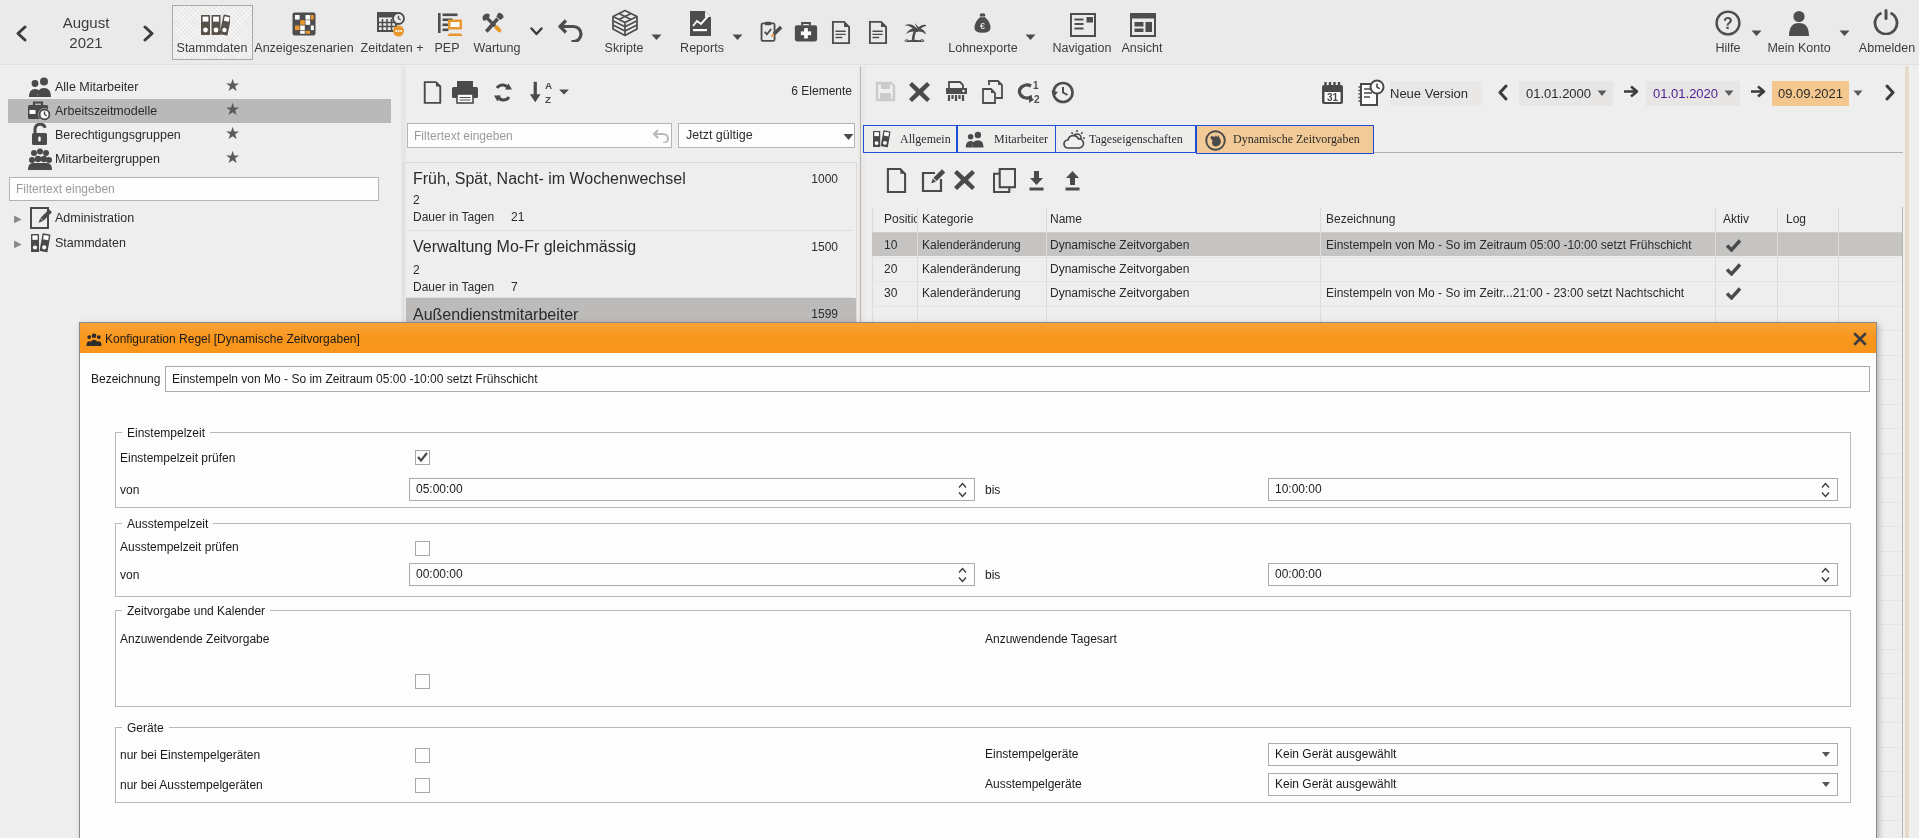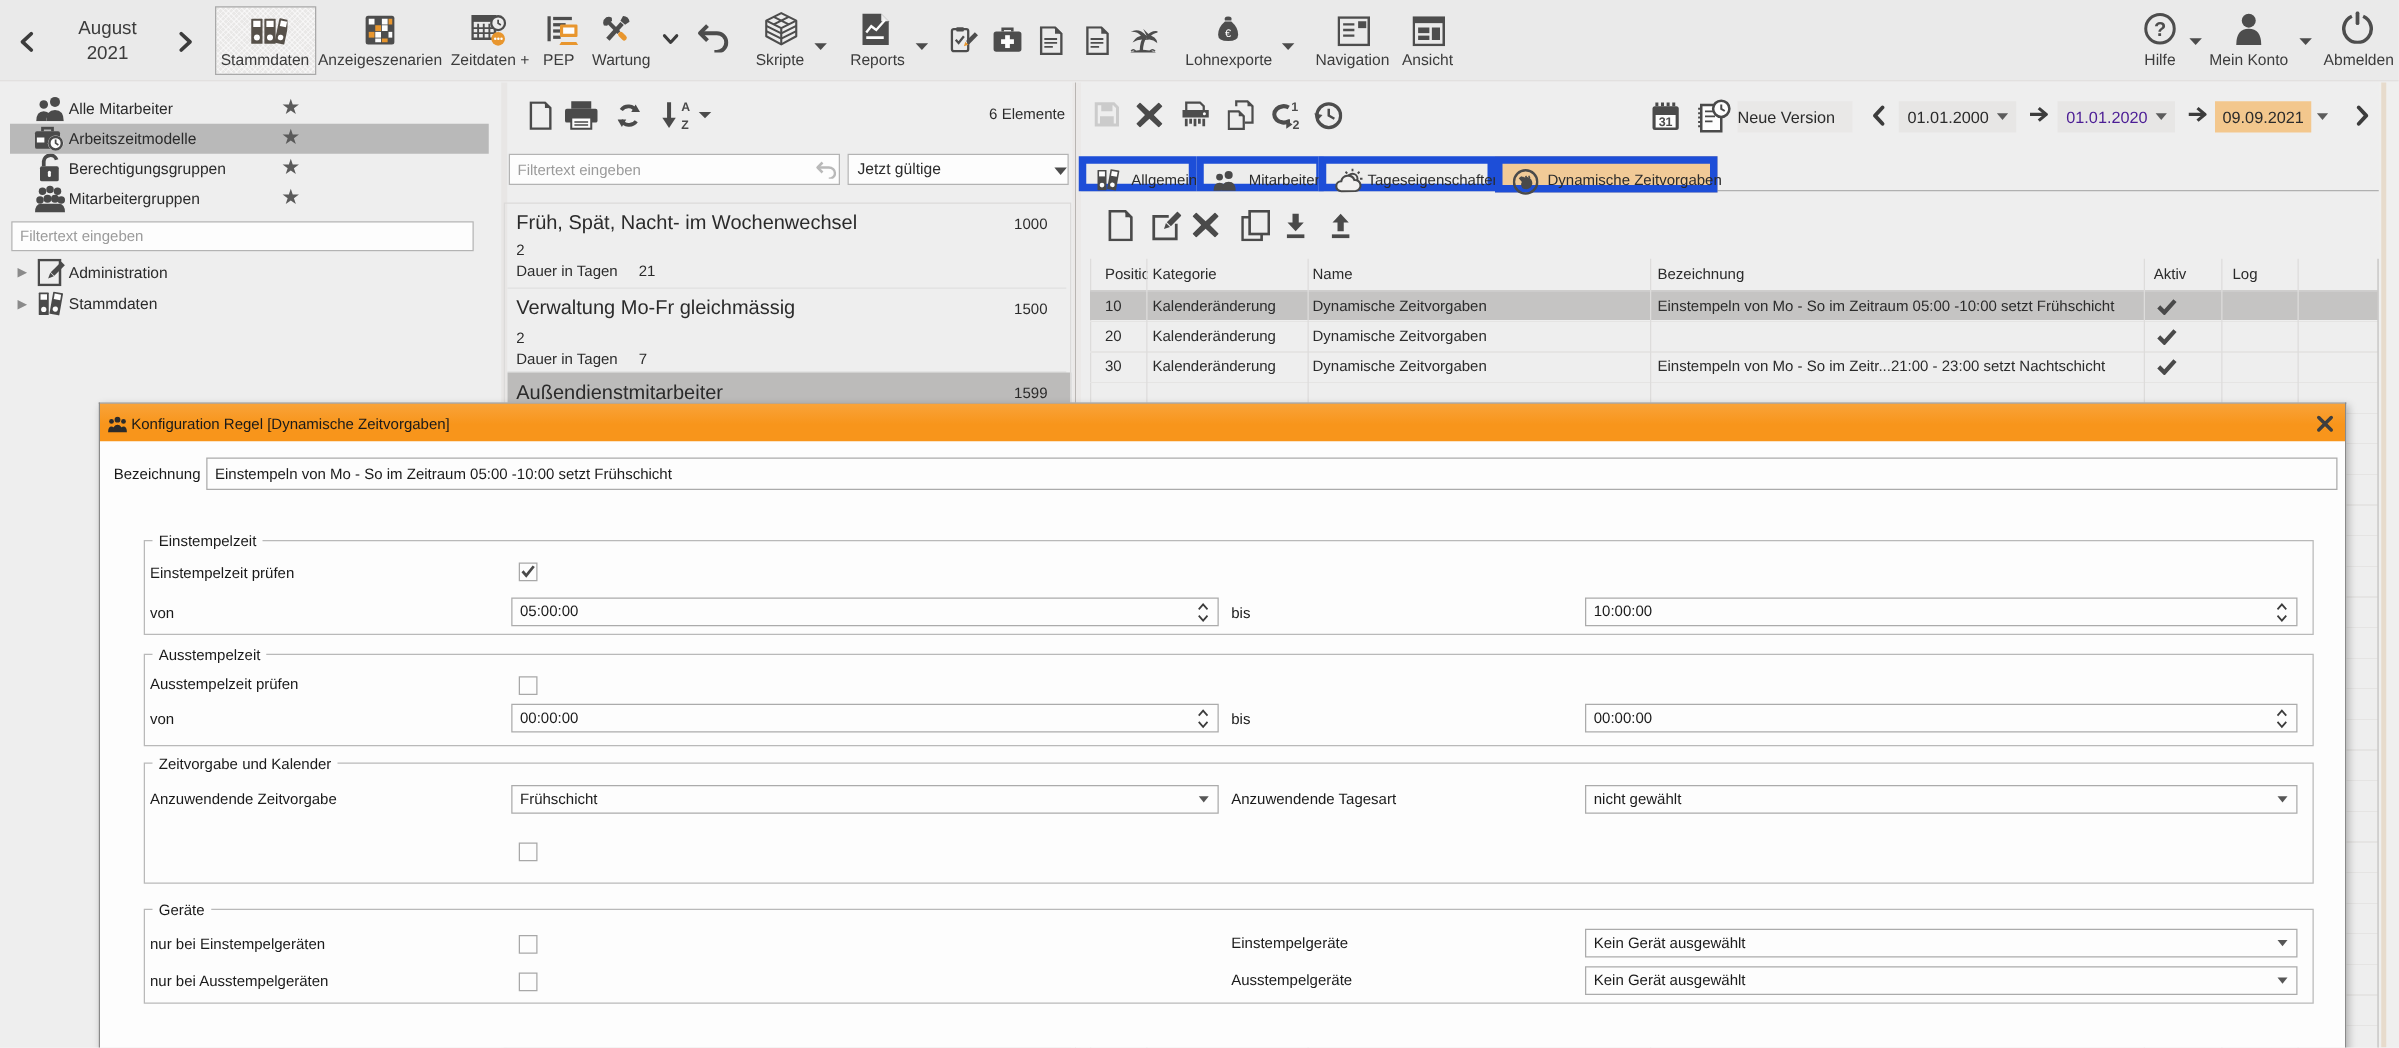--- a/index.html
+++ b/index.html
@@ -24,21 +24,21 @@
 #midpane { position:absolute; left:406px; top:66px; width:453px; height:772px; background:#eeeeee; }
 #splitter2 { position:absolute; left:858px; top:66px; width:7px; height:772px; background:linear-gradient(to right,#ebe9e8 0px,#ebe9e8 2px,#b9b5b2 2px,#b9b5b2 3px,#ebe9e8 3px,#ebe9e8 7px); }
 #mfilter { position:absolute; left:1px; top:57px; width:265px; height:25px; border:1px solid #b3b3b3; background:#fdfdfd; font-size:12px; color:#9b9b9b; line-height:23px; padding-left:6px; }
 #mdrop { position:absolute; left:272px; top:57px; width:177px; height:25px; border:1px solid #b3b3b3; background:#fdfdfd; font-size:12.5px; color:#2b2b2b; line-height:23px; padding-left:7px; }
 .mlist-title { font-size:16px; color:#2b2b2b; position:absolute; left:7px; }
 .mlist-num { font-size:12px; color:#2b2b2b; position:absolute; right:21px; }
 .mlist-small { font-size:12px; color:#2b2b2b; position:absolute; left:7px; }
 .msep { position:absolute; left:0; width:447px; height:1px; background:#e0e0e0; }
 
 #rightpane { position:absolute; left:865px; top:66px; width:1054px; height:772px; background:#eeeeee; }
-.tab { position:absolute; top:59px; height:28px; border:6px solid #1d4ed8; background:#ededec; font-size:12px; color:#2b2b2b; line-height:26px; white-space:nowrap; }
+.tab { position:absolute; top:59px; height:28px; border:1px solid #1d4ed8; background:#ededec; font-size:12px; color:#2b2b2b; line-height:26px; white-space:nowrap;font-family:Liberation Serif, serif; }
 .tab .tlbl { margin-left:36px; margin-right:10px; }
 #tabline { position:absolute; left:0; top:86px; width:1039px; height:1px; background:#b0b0b0; }
 .th { position:absolute; top:0; font-size:12px; color:#2b2b2b; line-height:25px; }
 .cell { position:absolute; font-size:12px; color:#2b2b2b; line-height:24px; white-space:nowrap; }
 
 #dialog { position:absolute; left:79px; top:322px; width:1798px; height:521px; background:#fdfdfd; border:1px solid #8a8a8a; border-bottom:none; box-shadow:2px 2px 6px rgba(0,0,0,0.25); }
 #dtitle { position:absolute; left:0; top:0; width:1796px; height:30px; background:linear-gradient(#f9a339,#f8951b 55%,#f8951b); }
 #dtitle .txt { position:absolute; left:25px; top:9px; font-size:12px; color:#1a1a1a; }
 .dlabel { position:absolute; font-size:12px; color:#1a1a1a; white-space:nowrap; }
 .dinput { position:absolute; border:1px solid #ababab; background:#fdfdfd; font-size:12px; color:#1a1a1a; white-space:nowrap; }
@@ -600,23 +600,21 @@
         </svg></div>
     <div class="dlabel" style="left:869px;top:44px">bis</div>
     <div class="dinput" style="left:1152px;top:39px;width:570px;height:23px;line-height:21px;padding-left:6px">00:00:00<svg class="ic" style="right:7px;top:3px" width="9" height="16" viewBox="0 0 9 16">
           <path d="M1 5.5 L4.5 1.5 L8 5.5 M1 10.5 L4.5 14.5 L8 10.5" stroke="#3c3c3c" stroke-width="1.4" fill="none"></path>
         </svg></div>
   </div>
 
   <div class="group" style="top:287px;height:97px">
     <span class="legend">Zeitvorgabe und Kalender</span>
     <div class="dlabel" style="left:4px;top:21px">Anzuwendende Zeitvorgabe</div>
-    <div class="dinput" style="left:293px;top:17px;width:566px;height:23px;line-height:21px;padding-left:6px">Frühschicht<span class="ddcaret" style="right:7px;top:8px"></span></div>
     <div class="dlabel" style="left:869px;top:21px">Anzuwendende Tagesart</div>
-    <div class="dinput" style="left:1152px;top:17px;width:570px;height:23px;line-height:21px;padding-left:6px">nicht gewählt<span class="ddcaret" style="right:7px;top:8px"></span></div>
     <div class="cb" style="left:299px;top:63px"></div>
   </div>
 
   <div class="group" style="top:404px;height:76px">
     <span class="legend">Geräte</span>
     <div class="dlabel" style="left:4px;top:20px">nur bei Einstempelgeräten</div>
     <div class="cb" style="left:299px;top:20px"></div>
     <div class="dlabel" style="left:869px;top:19px">Einstempelgeräte</div>
     <div class="dinput" style="left:1152px;top:15px;width:570px;height:23px;line-height:21px;padding-left:6px">Kein Gerät ausgewählt<span class="ddcaret" style="right:7px;top:8px"></span></div>
     <div class="dlabel" style="left:4px;top:50px">nur bei Ausstempelgeräten</div>

